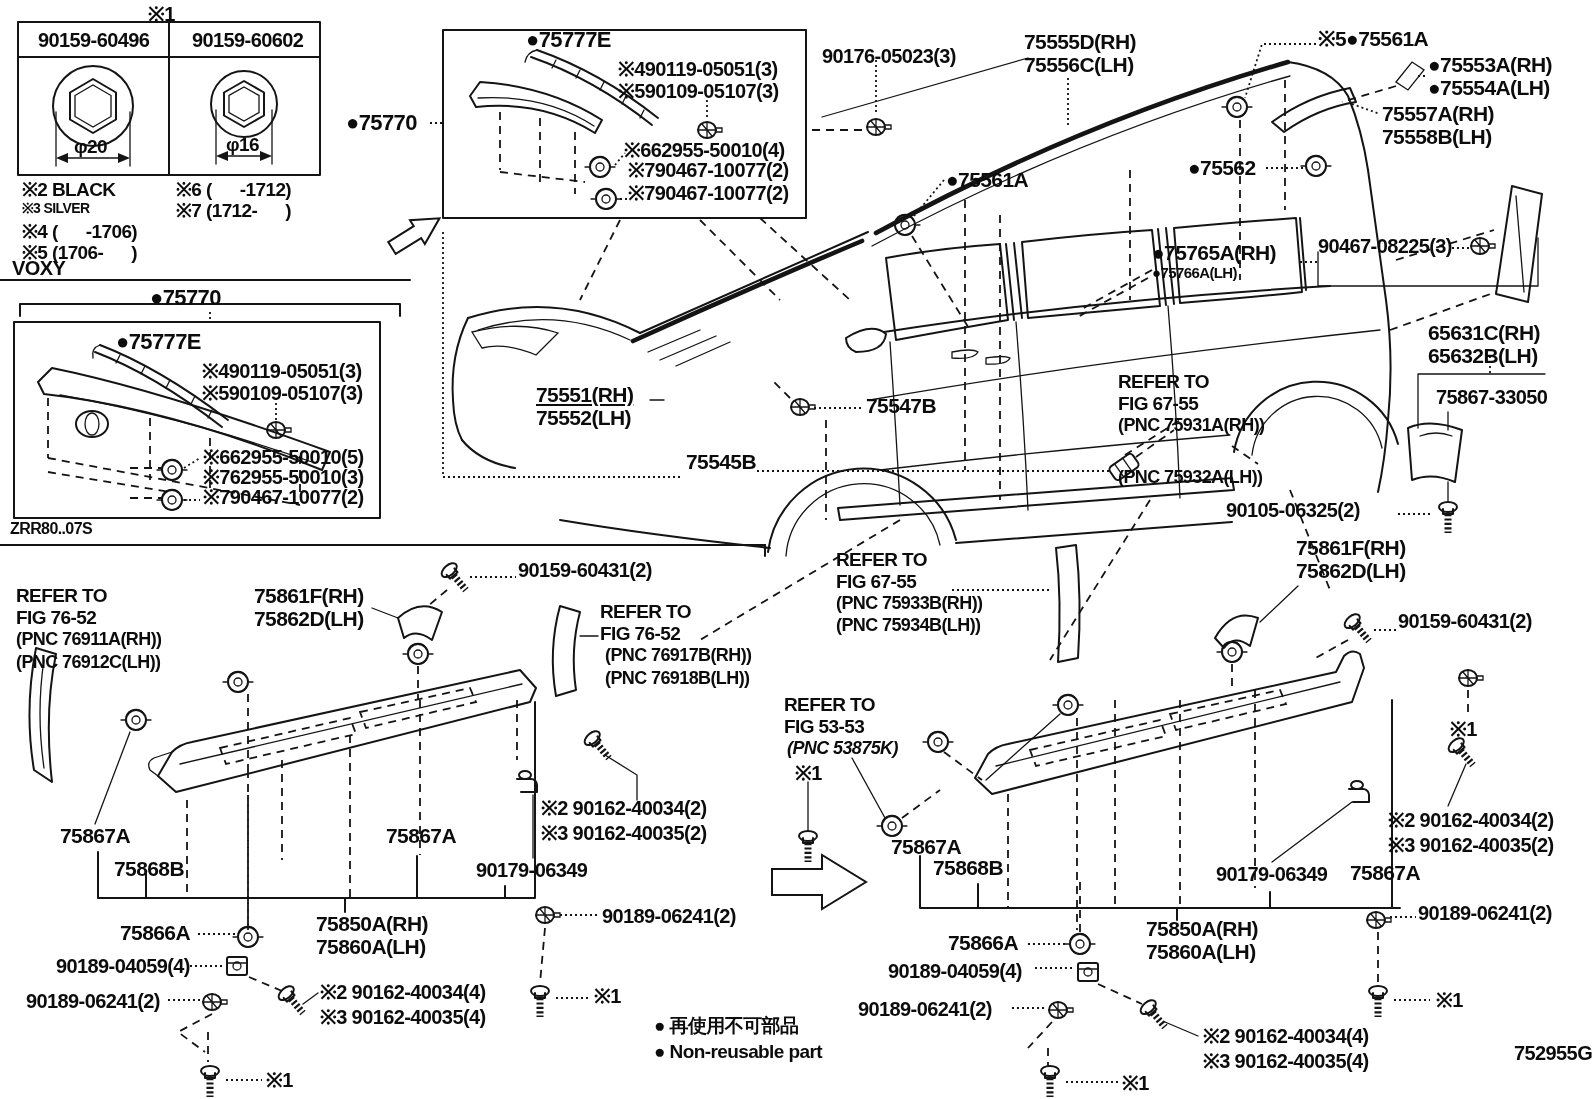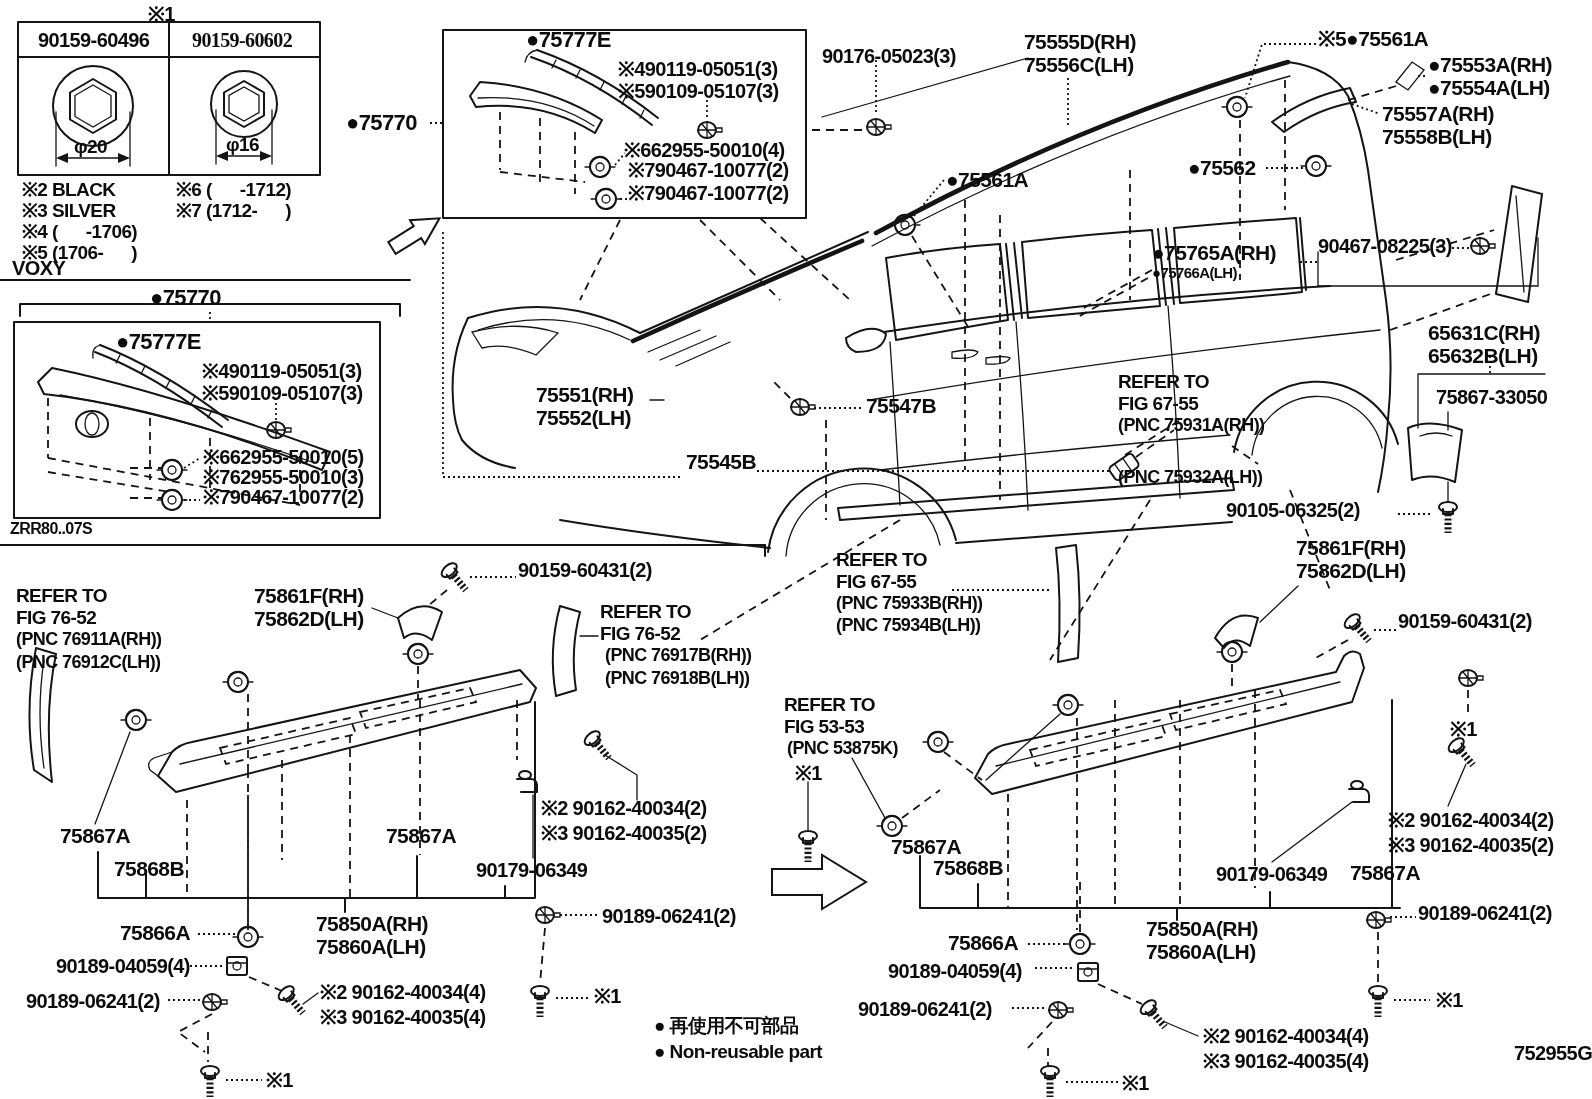--- a/index.html
+++ b/index.html
@@ -307,25 +307,25 @@
     <path class="dot" d="M1012,1008 h32"></path>
     <path class="dash" d="M1052,1022 L1028,1048 M1048,1048 V1066"></path>
     <use href="#i-screwv" x="1050" y="1080"></use>
     <path class="dot" d="M1066,1082 h52"></path>
   </g>
 </svg>
 
 <div>
       <div class="lbl" style="left: 148px; top: 4px; font-size: 20px;">※1</div>
       <div class="lbl" style="left: 38px; top: 30px; font-size: 20px;">90159-60496</div>
-      <div class="lbl" style="left: 192px; top: 30px; font-size: 20px; font-family: Liberation Serif, serif;">90159-60602</div>
+      <div class="lbl" style="left: 192px; top: 30px; font-size: 20px;">90159-60602</div>
       <div class="lbl" style="left: 74px; top: 137px; font-size: 19px;">φ20</div>
       <div class="lbl" style="left: 226px; top: 135px; font-size: 19px;">φ16</div>
       <div class="lbl" style="left: 22px; top: 180px; font-size: 19px;">※2 BLACK</div>
-      <div class="lbl" style="left: 22px; top: 201px; font-size: 19px;">※3 SILVER</div>
+      <div class="lbl" style="left: 22px; top: 201px; font-size: 14px;">※3 SILVER</div>
       <div class="lbl" style="left: 22px; top: 222px; font-size: 19px;">※4 (      -1706)</div>
       <div class="lbl" style="left: 22px; top: 243px; font-size: 19px;">※5 (1706-      )</div>
       <div class="lbl" style="left: 176px; top: 180px; font-size: 19px;">※6 (      -1712)</div>
       <div class="lbl" style="left: 176px; top: 201px; font-size: 19px;">※7 (1712-      )</div>
       <div class="lbl" style="left: 12px; top: 258px; font-size: 20px;">VOXY</div>
       <div class="lbl" style="left: 150px; top: 287px; font-size: 22px;">●75770</div>
       <div class="lbl" style="left: 116px; top: 331px; font-size: 22px;">●75777E</div>
       <div class="lbl" style="left: 202px; top: 361px; font-size: 20px;">※490119-05051(3)</div>
       <div class="lbl" style="left: 202px; top: 383px; font-size: 20px;">※590109-05107(3)</div>
       <div class="lbl" style="left: 203px; top: 447px; font-size: 20px;">※662955-50010(5)</div>
@@ -352,21 +352,21 @@
       <div class="lbl" style="left: 1152px; top: 242px; font-size: 21px;">●75765A(RH)</div>
       <div class="lbl" style="left: 1152px; top: 265px; font-size: 15px;">●75766A(LH)</div>
       <div class="lbl" style="left: 1318px; top: 236px; font-size: 20px;">90467-08225(3)</div>
       <div class="lbl" style="left: 1428px; top: 322px; font-size: 21px;">65631C(RH)</div>
       <div class="lbl" style="left: 1428px; top: 345px; font-size: 21px;">65632B(LH)</div>
       <div class="lbl" style="left: 1436px; top: 387px; font-size: 20px;">75867-33050</div>
       <div class="lbl" style="left: 1118px; top: 372px; font-size: 19px;">REFER TO</div>
       <div class="lbl" style="left: 1118px; top: 394px; font-size: 19px;">FIG 67-55</div>
       <div class="lbl" style="left: 1118px; top: 416px; font-size: 18px;">(PNC 75931A(RH))</div>
       <div class="lbl" style="left: 1118px; top: 438px; font-size: 18px; margin-top: 30px;">(PNC 75932A(LH))</div>
-      <div class="lbl" style="left: 536px; top: 384px; font-size: 21px;">75551(RH)</div>
+      <div class="lbl" style="left: 536px; top: 384px; font-size: 21px; text-decoration: underline;">75551(RH)</div>
       <div class="lbl" style="left: 536px; top: 407px; font-size: 21px;">75552(LH)</div>
       <div class="lbl" style="left: 866px; top: 395px; font-size: 21px;">75547B</div>
       <div class="lbl" style="left: 686px; top: 451px; font-size: 21px;">75545B</div>
       <div class="lbl" style="left: 1226px; top: 500px; font-size: 20px;">90105-06325(2)</div>
       <div class="lbl" style="left: 836px; top: 550px; font-size: 19px;">REFER TO</div>
       <div class="lbl" style="left: 836px; top: 572px; font-size: 19px;">FIG 67-55</div>
       <div class="lbl" style="left: 836px; top: 594px; font-size: 18px;">(PNC 75933B(RH))</div>
       <div class="lbl" style="left: 836px; top: 616px; font-size: 18px;">(PNC 75934B(LH))</div>
       <div class="lbl" style="left: 1296px; top: 537px; font-size: 21px;">75861F(RH)</div>
       <div class="lbl" style="left: 1296px; top: 560px; font-size: 21px;">75862D(LH)</div>
@@ -377,21 +377,21 @@
       <div class="lbl" style="left: 16px; top: 608px; font-size: 19px;">FIG 76-52</div>
       <div class="lbl" style="left: 16px; top: 630px; font-size: 18px;">(PNC 76911A(RH))</div>
       <div class="lbl" style="left: 16px; top: 653px; font-size: 18px;">(PNC 76912C(LH))</div>
       <div class="lbl" style="left: 600px; top: 602px; font-size: 19px;">REFER TO</div>
       <div class="lbl" style="left: 600px; top: 624px; font-size: 19px;">FIG 76-52</div>
       <div class="lbl" style="left: 605px; top: 646px; font-size: 18px;">(PNC 76917B(RH))</div>
       <div class="lbl" style="left: 605px; top: 669px; font-size: 18px;">(PNC 76918B(LH))</div>
       <div class="lbl" style="left: 1398px; top: 611px; font-size: 20px;">90159-60431(2)</div>
       <div class="lbl" style="left: 784px; top: 695px; font-size: 19px;">REFER TO</div>
       <div class="lbl" style="left: 784px; top: 717px; font-size: 19px;">FIG 53-53</div>
-      <div class="lbl" style="left: 787px; top: 739px; font-size: 18px;">(PNC 53875K)</div>
+      <div class="lbl" style="left: 787px; top: 739px; font-size: 18px; font-style: italic;">(PNC 53875K)</div>
       <div class="lbl" style="left: 795px; top: 763px; font-size: 20px;">※1</div>
       <div class="lbl" style="left: 1450px; top: 719px; font-size: 20px;">※1</div>
       <div class="lbl" style="left: 60px; top: 825px; font-size: 21px;">75867A</div>
       <div class="lbl" style="left: 114px; top: 858px; font-size: 21px;">75868B</div>
       <div class="lbl" style="left: 386px; top: 825px; font-size: 21px;">75867A</div>
       <div class="lbl" style="left: 476px; top: 860px; font-size: 20px;">90179-06349</div>
       <div class="lbl" style="left: 541px; top: 798px; font-size: 20px;">※2 90162-40034(2)</div>
       <div class="lbl" style="left: 541px; top: 823px; font-size: 20px;">※3 90162-40035(2)</div>
       <div class="lbl" style="left: 120px; top: 922px; font-size: 21px;">75866A</div>
       <div class="lbl" style="left: 316px; top: 913px; font-size: 21px;">75850A(RH)</div>

